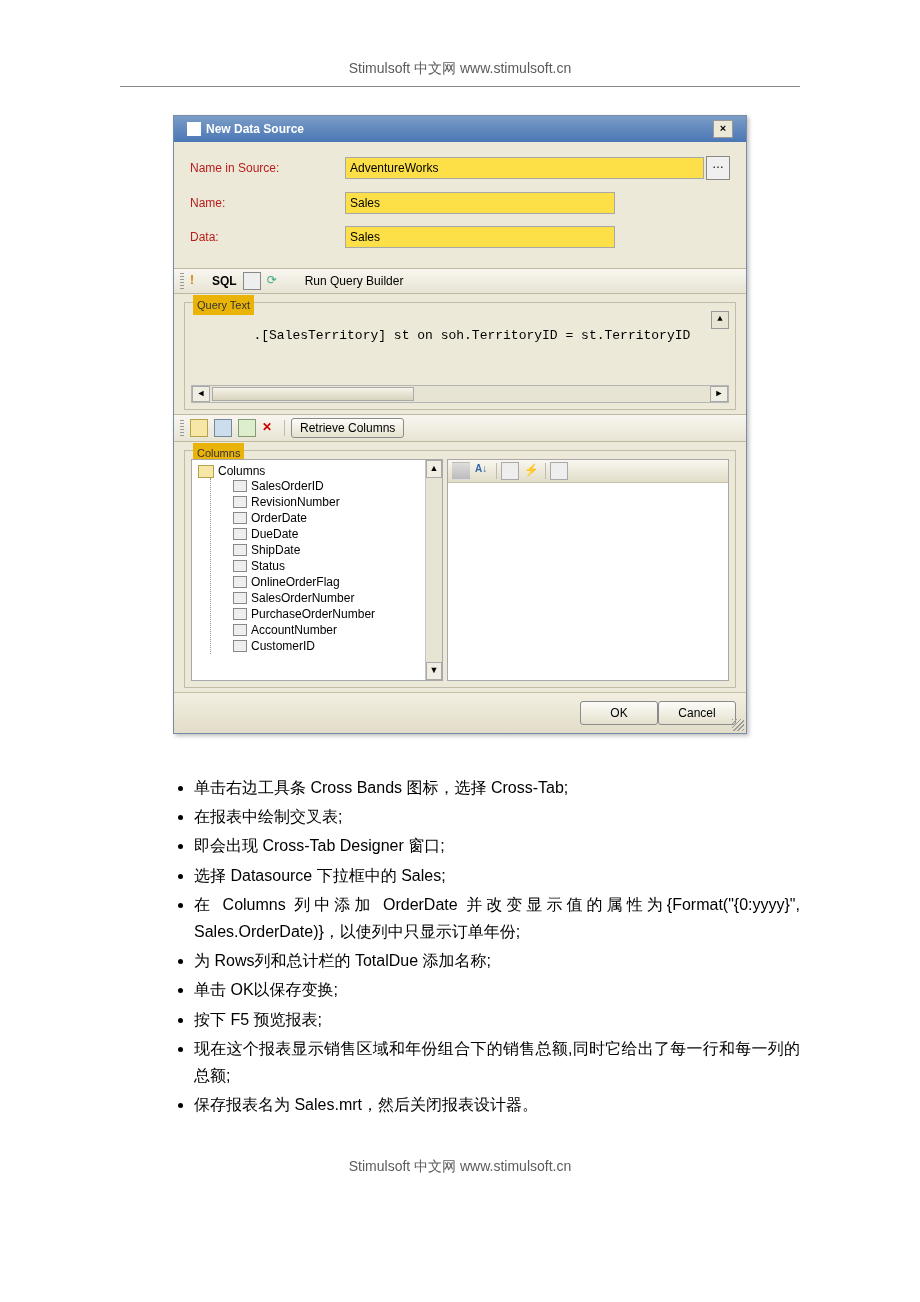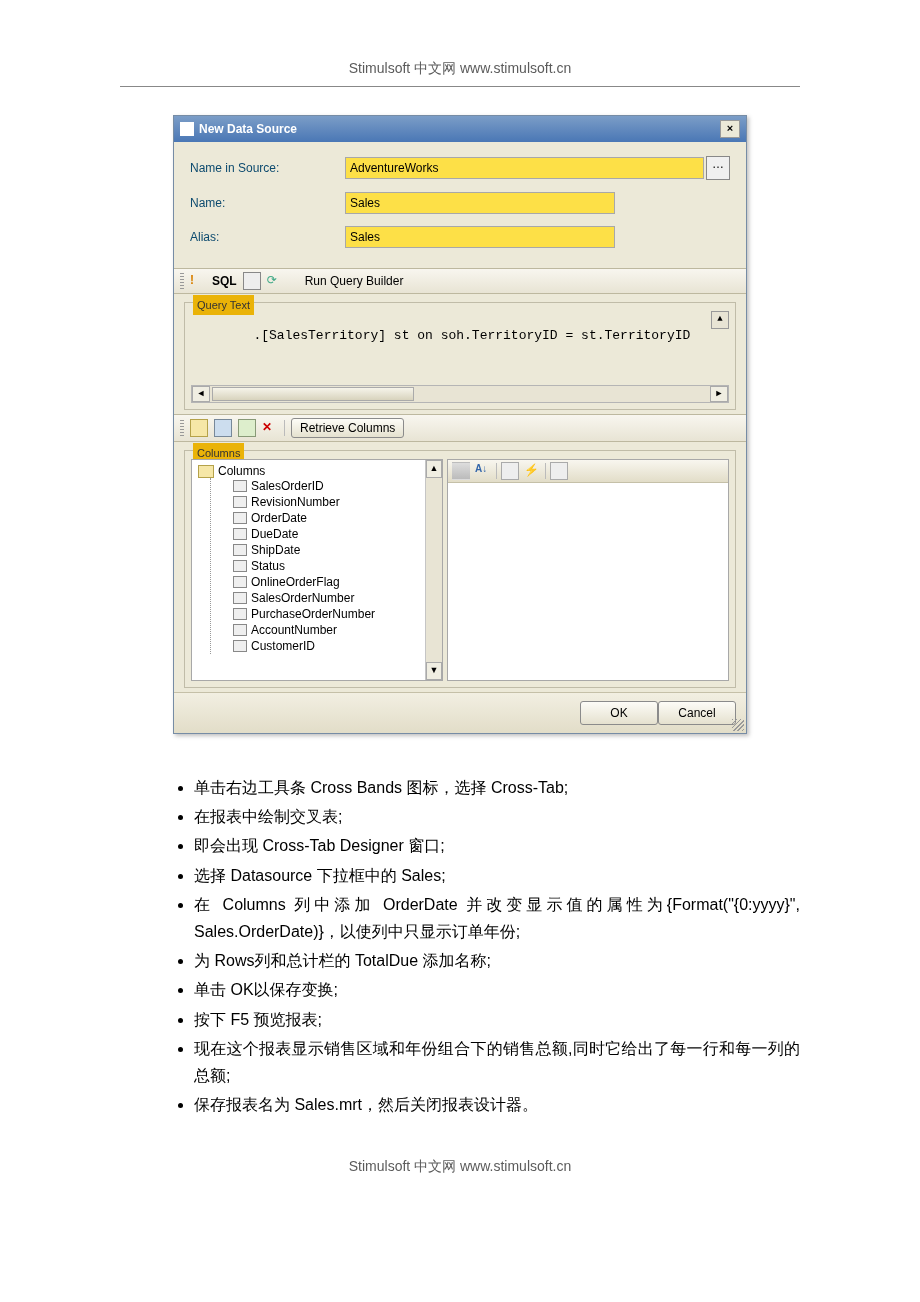--- a/index.html
+++ b/index.html
@@ -36,21 +36,21 @@
     margin: 0 auto;
     background: #ece9d8;
     border: 1px solid #768ca5;
     box-shadow: 2px 2px 4px rgba(0,0,0,0.25);
     font-size: 12px;
   }
   .titlebar {
     background: linear-gradient(to bottom, #7b9dc7, #4a77b5);
     color: #fff;
     font-weight: bold;
-    padding: 4px 6px;
+    padding: 4px 13px;
     display: flex;
     align-items: center;
     justify-content: space-between;
     font-size: 12px;
   }
   .titlebar-left {
     display: flex;
     align-items: center;
     gap: 5px;
   }
@@ -74,21 +74,21 @@
   .form-area {
     padding: 14px 16px 8px 16px;
   }
   .form-row {
     display: flex;
     align-items: center;
     margin-bottom: 12px;
   }
   .form-label {
     width: 155px;
-    color: #0c4a6e;
+    color: #b91c1c;
   }
   .text-input {
     flex: 1;
     border: 1px solid #a8a8a8;
     background: #fde047;
     height: 20px;
     padding: 0 4px;
     font-size: 12px;
     font-family: inherit;
   }
@@ -345,21 +345,21 @@
       <div class="form-row src-row">
         <div class="form-label">Name in Source:</div>
         <input class="text-input" value="AdventureWorks" style="">
         <div class="browse-btn">…</div>
       </div>
       <div class="form-row">
         <div class="form-label">Name:</div>
         <input class="text-input short" value="Sales" style="">
       </div>
       <div class="form-row">
-        <div class="form-label">Alias:</div>
+        <div class="form-label">Data:</div>
         <input class="text-input short" value="Sales" style="">
       </div>
     </div>
 
     <div class="toolbar">
       <span class="tb-grip"></span>
       <span class="tb-icon" style="color:#d98000;font-weight:bold;">!</span>
       <span style="font-weight:bold;">SQL</span>
       <span class="tb-icon" style="border:1px solid #888;background:#eee;"></span>
       <span class="tb-icon" style="color:#4a8;">⟳</span>

